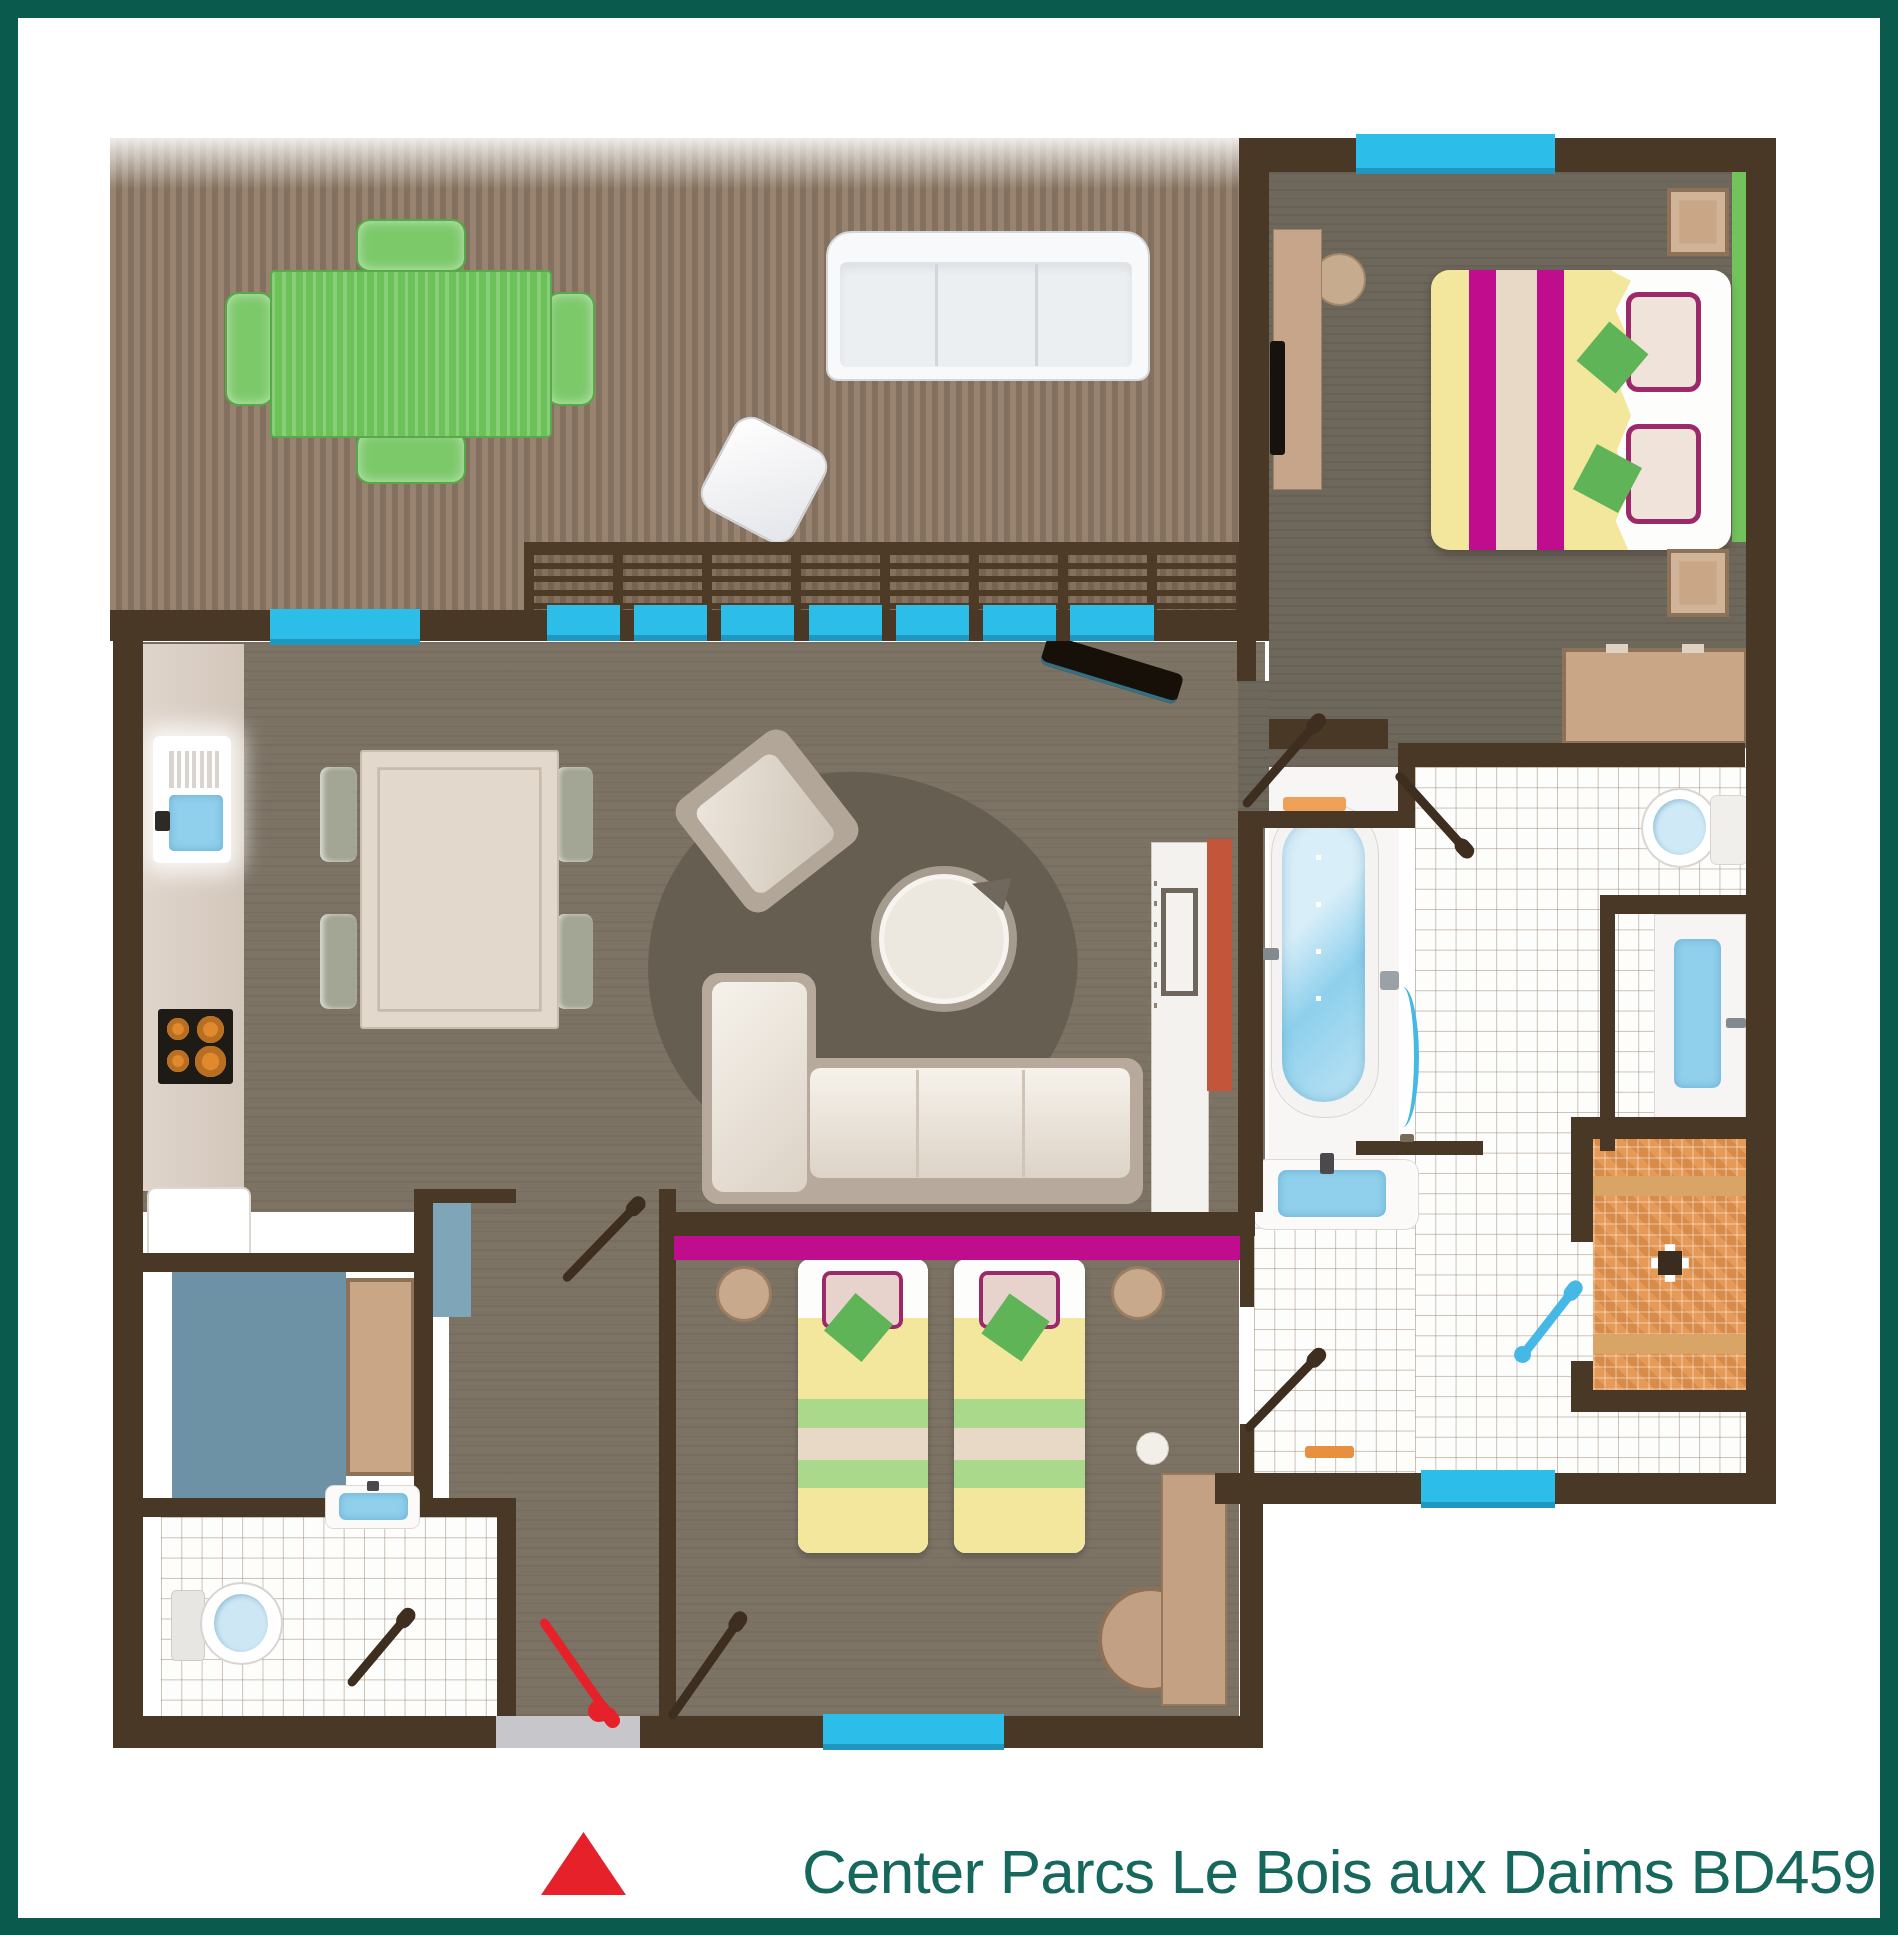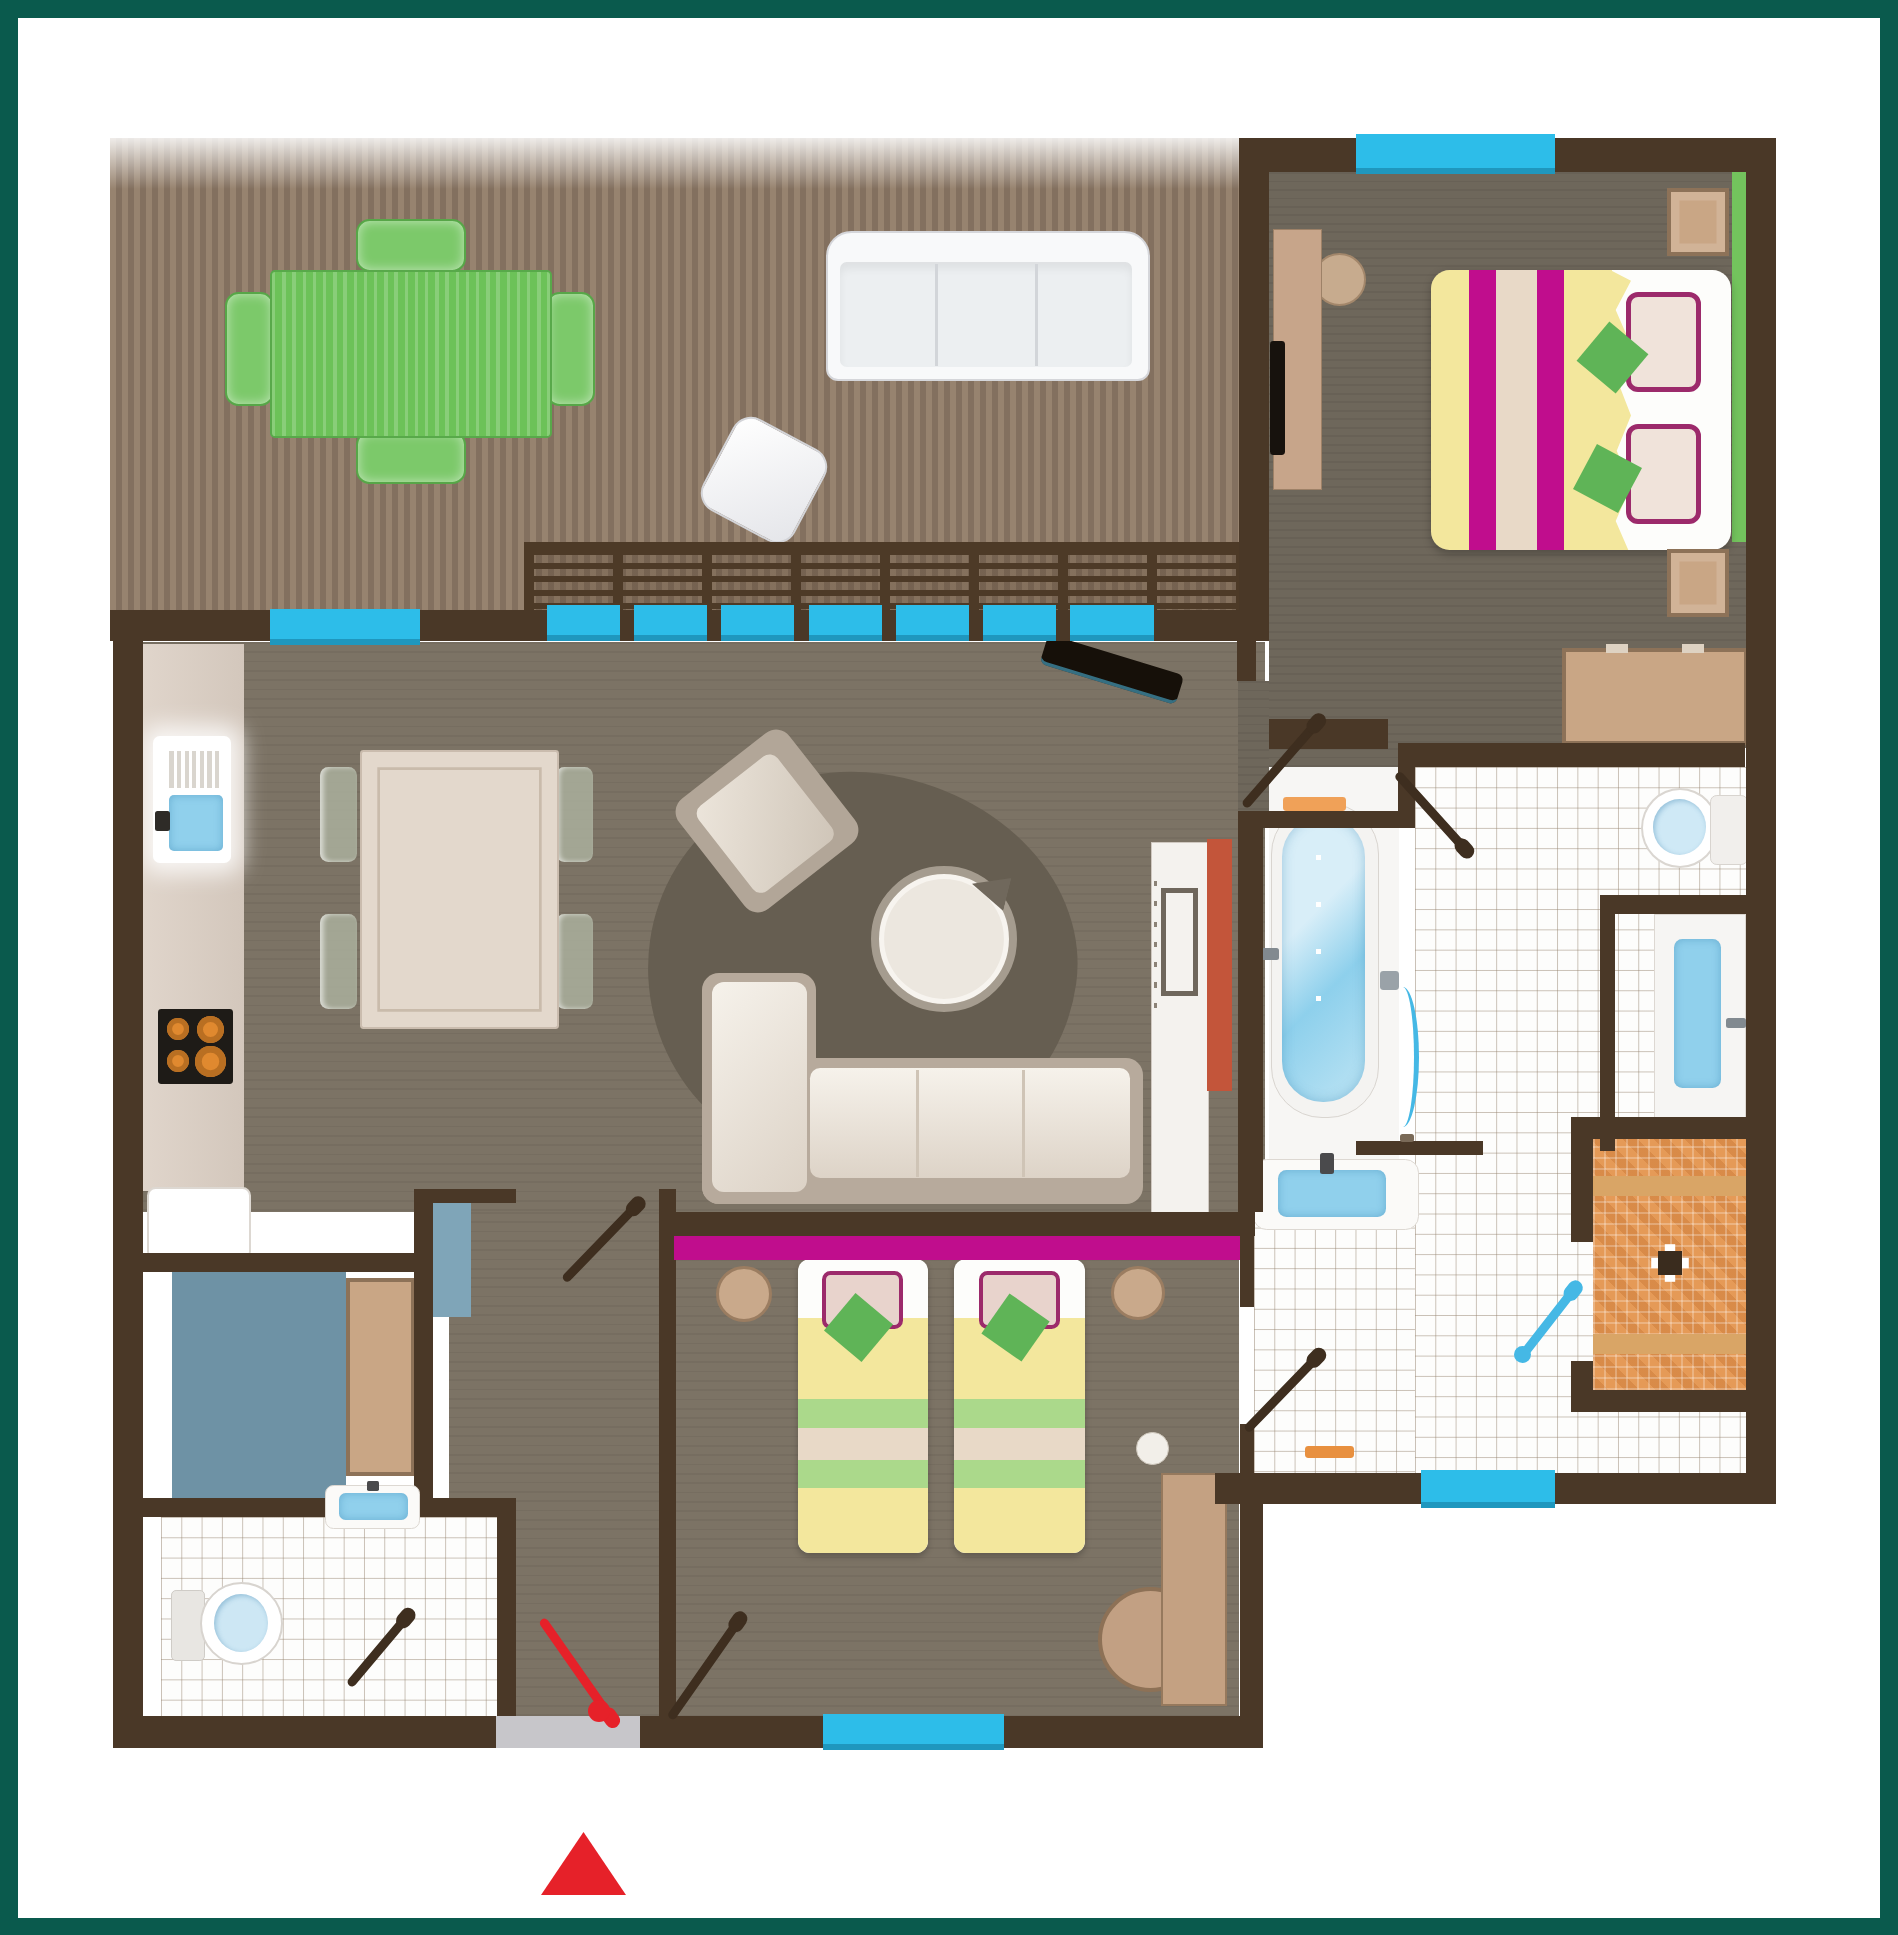--- a/index.html
+++ b/index.html
@@ -222,14 +222,15 @@
   <div class="leaf" style="left:1244px;top:802px;width:119px;transform:rotate(-49deg);"></div>
   <div class="leaf" style="left:1397px;top:769px;width:110px;transform:rotate(48deg);"></div>
   <div class="leaf" style="left:1246px;top:1426px;width:110px;transform:rotate(-46deg);"></div>
   <div class="leaf" style="left:564px;top:1276px;width:112px;transform:rotate(-46deg);"></div>
   <div class="leaf" style="left:349px;top:1681px;width:97px;transform:rotate(-50deg);"></div>
   <div class="leaf" style="left:670px;top:1714px;width:127px;transform:rotate(-55deg);"></div>
   <div class="leaf" style="left:542px;top:1615px;width:129px;background:var(--entrance_red,#e62129);transform:rotate(55deg);"></div>
   <div class="abs" style="left:588px;top:1700px;width:22px;height:22px;border-radius:50%;background:var(--entrance_red,#e62129);z-index:31;"></div>
 
   <div class="abs" style="left:541px;top:1832px;width:85px;height:63px;background:var(--entrance_red,#e62129);clip-path:polygon(50% 0,100% 100%,0 100%);z-index:50;"></div>
+  <div class="caption">Center Parcs Le Bois aux Daims BD459</div>
 </div>
 
 
 </body></html>

